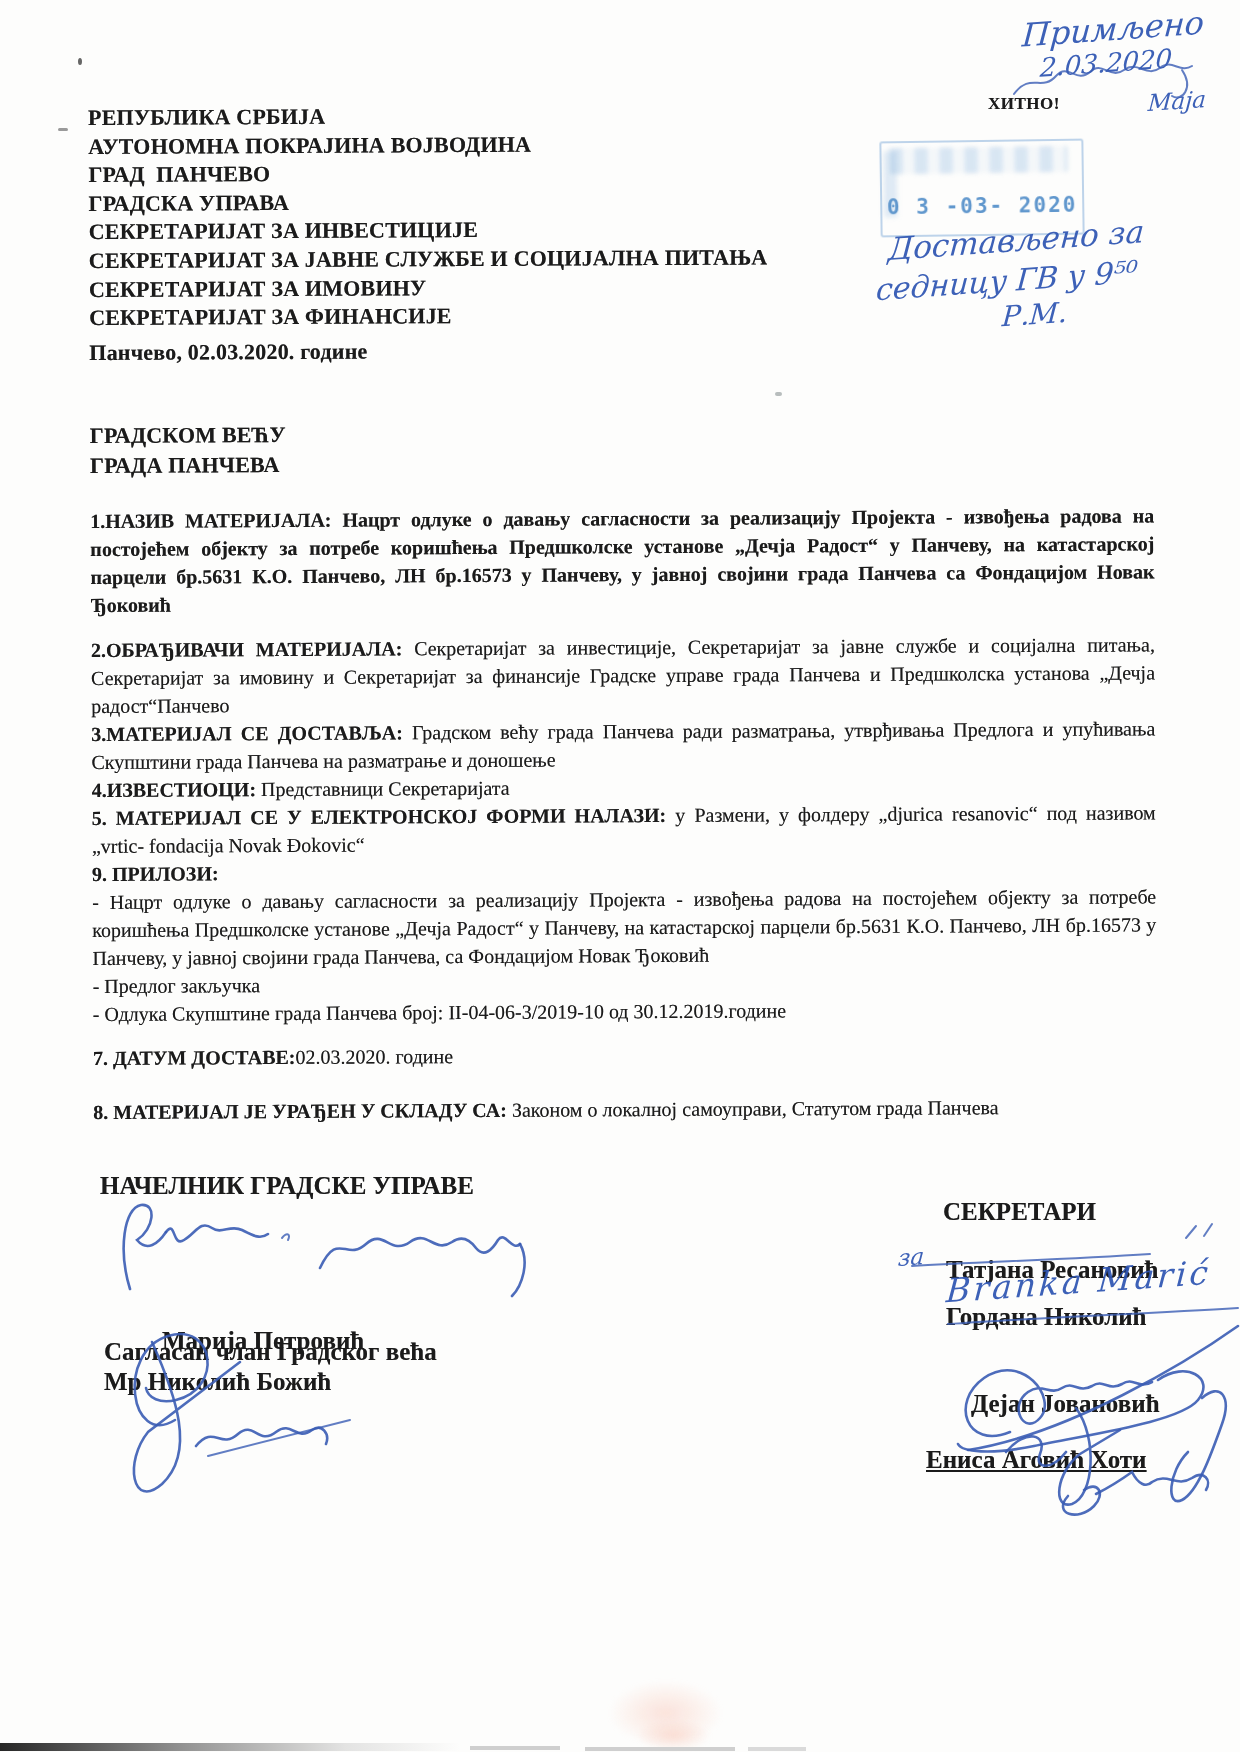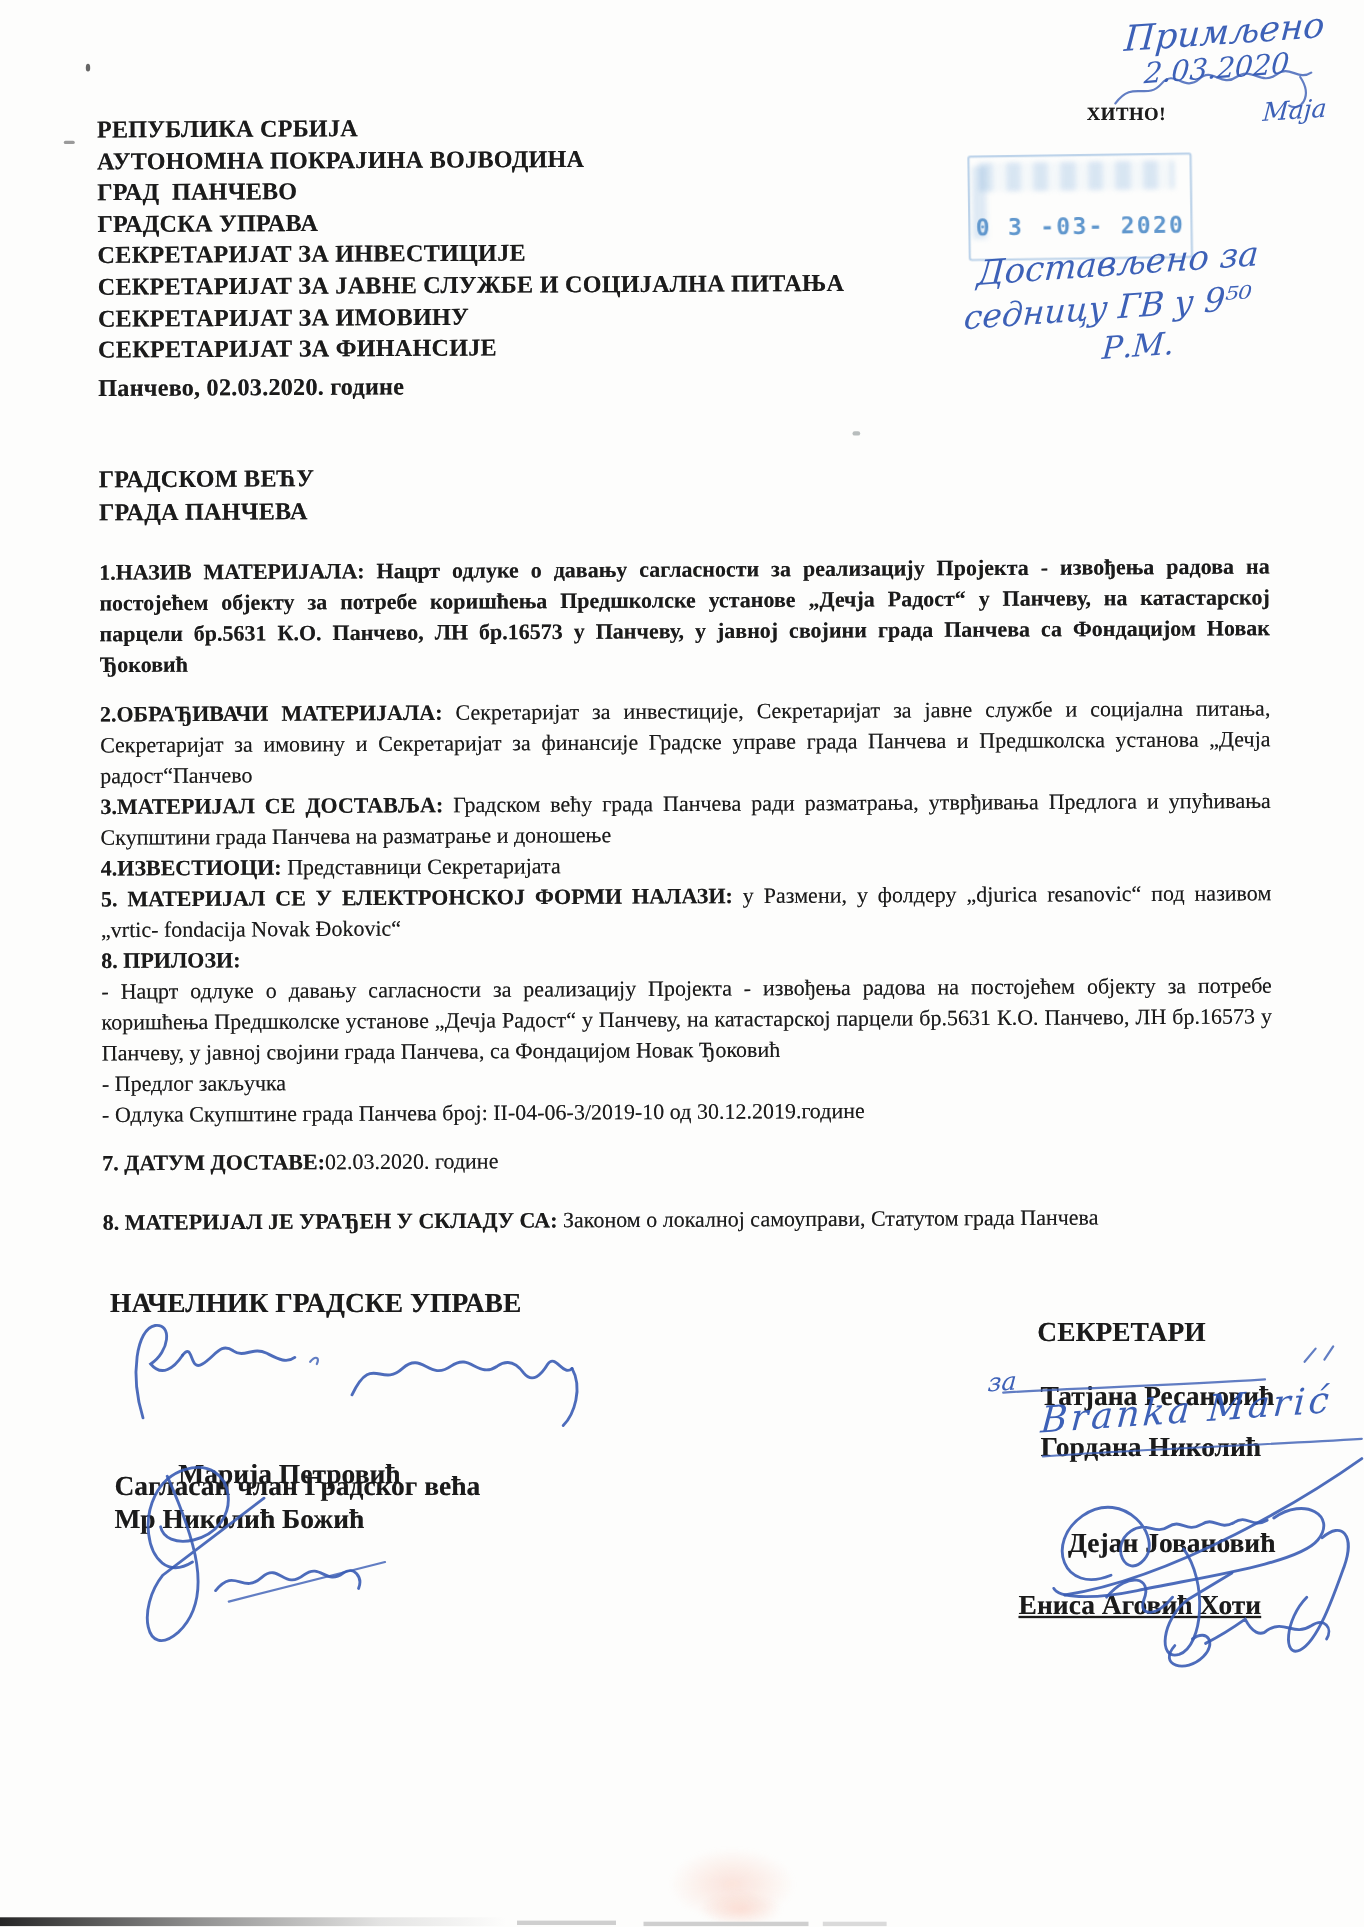--- a/index.html
+++ b/index.html
@@ -95,21 +95,21 @@
     <p class="sec s1"><span class="b">1.НАЗИВ МАТЕРИЈАЛА:</span>  <span>Нацрт одлуке  о давању сагласности за реализацију  Пројекта  - извођења радова на постојећем објекту за потребе коришћења Предшколске установе „Дечја Радост“ у Панчеву, на катастарској парцели бр.5631 К.О. Панчево, ЛН бр.16573 у Панчеву, у јавној својини града Панчева са Фондацијом Новак Ђоковић</span></p>
 
     <p class="sec s2"><span class="b">2.ОБРАЂИВАЧИ МАТЕРИЈАЛА:</span> <span>Секретаријат за инвестиције, Секретаријат за јавне службе и социјална питања, Секретаријат за имовину и Секретаријат за финансије Градске управе града Панчева и Предшколска установа „Дечја радост“Панчево</span></p>
 
     <p class="sec"><span class="b">3.МАТЕРИЈАЛ СЕ ДОСТАВЉА:</span>  <span>Градском већу града Панчева ради разматрања, утврђивања Предлога и упућивања Скупштини града Панчева на разматрање и доношење</span></p>
 
     <p class="sec"><span class="b">4.ИЗВЕСТИОЦИ:</span>  <span>Представници Секретаријата</span></p>
 
     <p class="sec"><span class="b">5. МАТЕРИЈАЛ СЕ У ЕЛЕКТРОНСКОЈ ФОРМИ НАЛАЗИ:</span> <span>у Размени, у фолдеру „djurica resanovic“ под називом „vrtic- fondacija Novak Đokovic“</span></p>
 
-    <p class="sec"><span class="b">8. ПРИЛОЗИ:</span></p>
+    <p class="sec"><span class="b">9. ПРИЛОЗИ:</span></p>
     <p class="sec">- Нацрт одлуке о давању сагласности за реализацију Пројекта  - извођења радова на постојећем објекту за потребе коришћења Предшколске установе „Дечја Радост“ у Панчеву, на катастарској парцели бр.5631 К.О. Панчево, ЛН бр.16573 у Панчеву, у јавној својини града Панчева, са Фондацијом Новак Ђоковић</p>
     <p class="sec">- Предлог закључка</p>
     <p class="sec">- Одлука Скупштине града Панчева број: II-04-06-3/2019-10 од 30.12.2019.године</p>
 
     <p class="sec s7"><span class="b">7. ДАТУМ ДОСТАВЕ:</span><span>02.03.2020. године</span></p>
 
     <p class="sec s8"><span class="b">8. МАТЕРИЈАЛ ЈЕ УРАЂЕН У СКЛАДУ СА:</span> <span>Законом о локалној самоуправи, Статутом града Панчева</span></p>
   </div>
 
   <div class="sigtxt" style="left:100px; top:1172px;">НАЧЕЛНИК ГРАДСКЕ УПРАВЕ</div>

